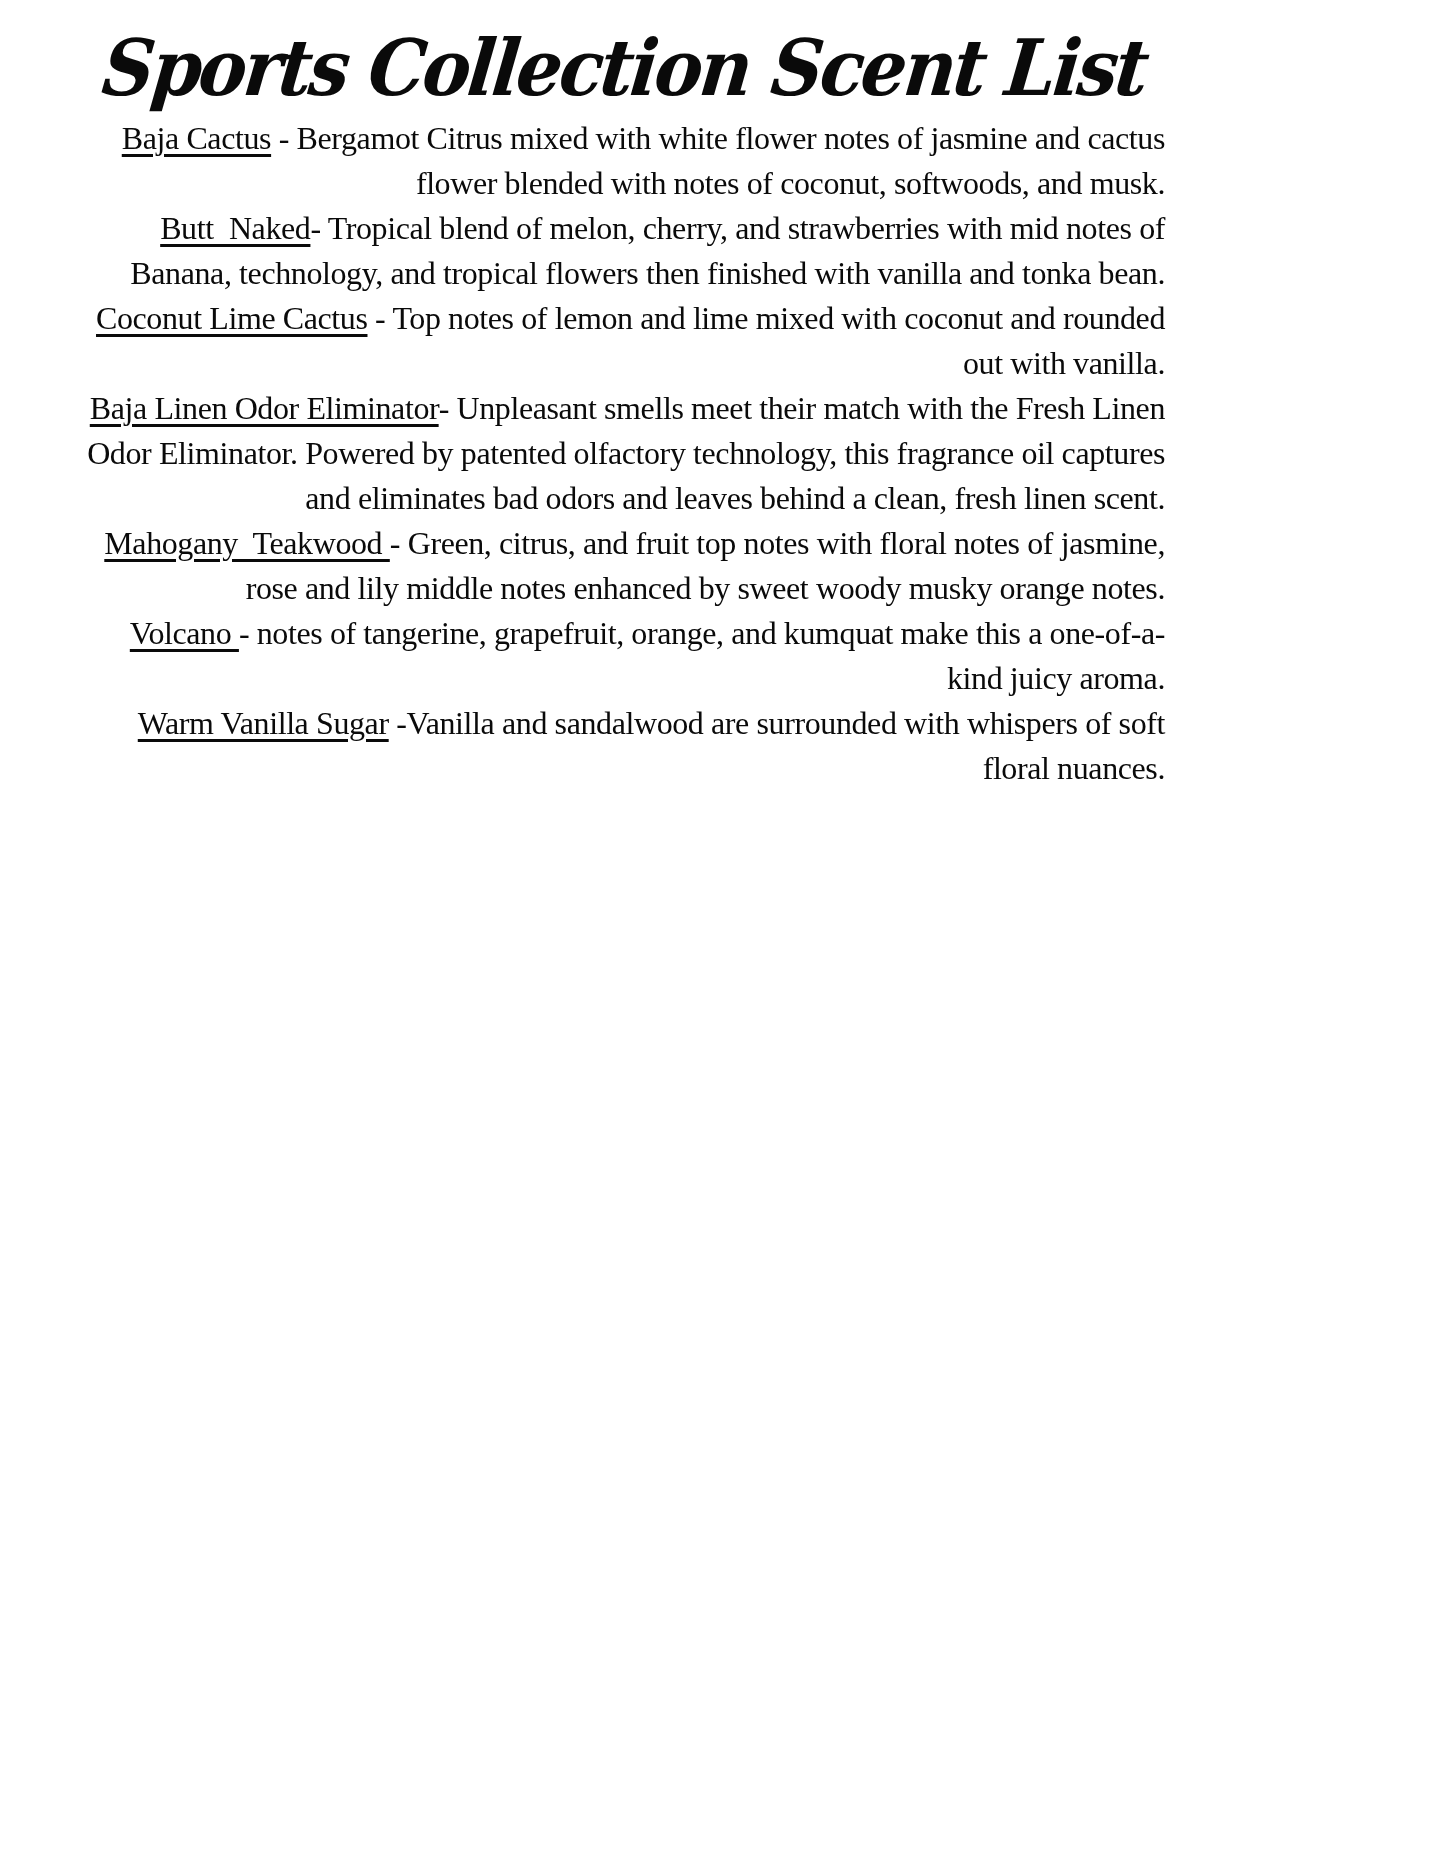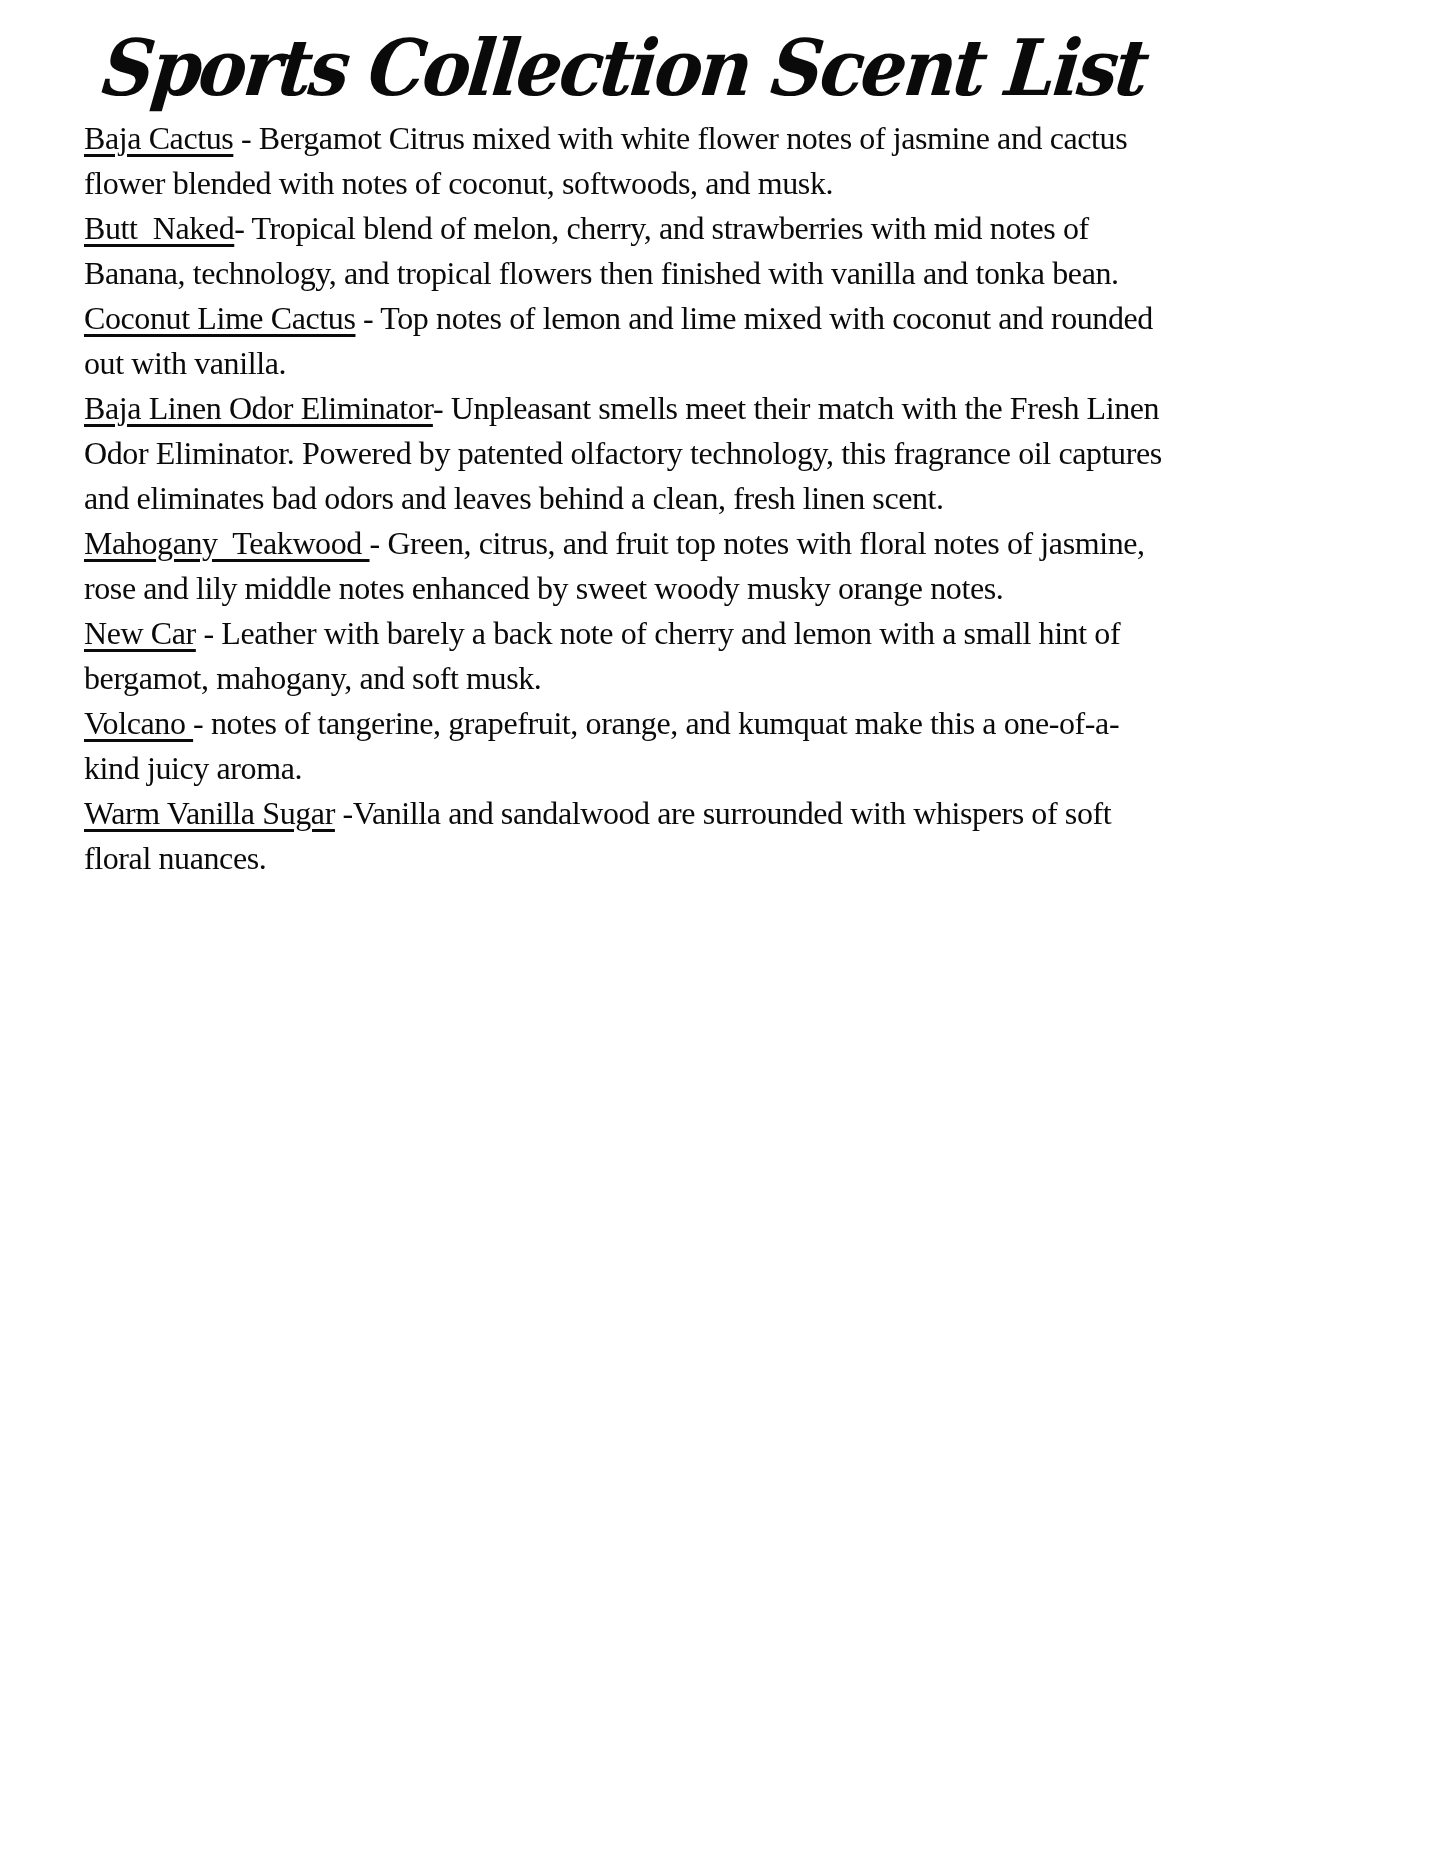--- a/index.html
+++ b/index.html
@@ -35,20 +35,21 @@
     transform: skewX(-6deg) scaleY(1.08);
   }
   .scent-list {
     font-size: 32px;
     line-height: 45px;
     letter-spacing: -0.4px;
   }
   .scent {
     margin: 0;
     white-space: pre-wrap; 
+    text-align: right;
   }
   .scent-name {
     text-decoration: underline;
     text-decoration-thickness: 2.5px;
     text-underline-offset: 5px;
   }
 </style>
 </head>
 <body>
 
@@ -66,21 +67,20 @@
       <p class="scent"><span class="scent-name">Butt  Naked</span><span>- </span><span>Tropical blend of melon, cherry, and strawberries with mid notes of Banana, technology, and tropical flowers then finished with vanilla and tonka bean.</span></p>
 
       <p class="scent"><span class="scent-name">Coconut Lime Cactus</span><span> - </span><span>Top notes of lemon and lime mixed with coconut and rounded out with vanilla.</span></p>
 
 
       <p class="scent"><span class="scent-name">Baja Linen Odor Eliminator</span><span>- </span><span>Unpleasant smells meet their match with the Fresh Linen Odor Eliminator. Powered by patented olfactory technology, this fragrance oil captures and eliminates bad odors and leaves behind a clean, fresh linen scent.</span></p>
 
       <p class="scent"><span class="scent-name">Mahogany  Teakwood </span><span>- </span><span>Green, citrus, and fruit top notes with floral notes of jasmine, rose and lily middle notes enhanced by sweet woody musky orange notes.</span></p>
 
 
-      <p class="scent"><span class="scent-name">New Car</span><span> - </span><span>Leather with barely a back note of cherry and lemon with a small hint of bergamot, mahogany, and soft musk.</span></p>
 
       <p class="scent"><span class="scent-name">Volcano </span><span>- </span><span>notes of tangerine, grapefruit, orange, and kumquat make this a one-of-a-kind juicy aroma.</span></p>
 
       <p class="scent"><span class="scent-name">Warm Vanilla Sugar</span><span> -</span><span>Vanilla and sandalwood are surrounded with whispers of soft floral nuances.</span></p>
 
     </div>
   </div>
 </div>
 
 </body></html>

